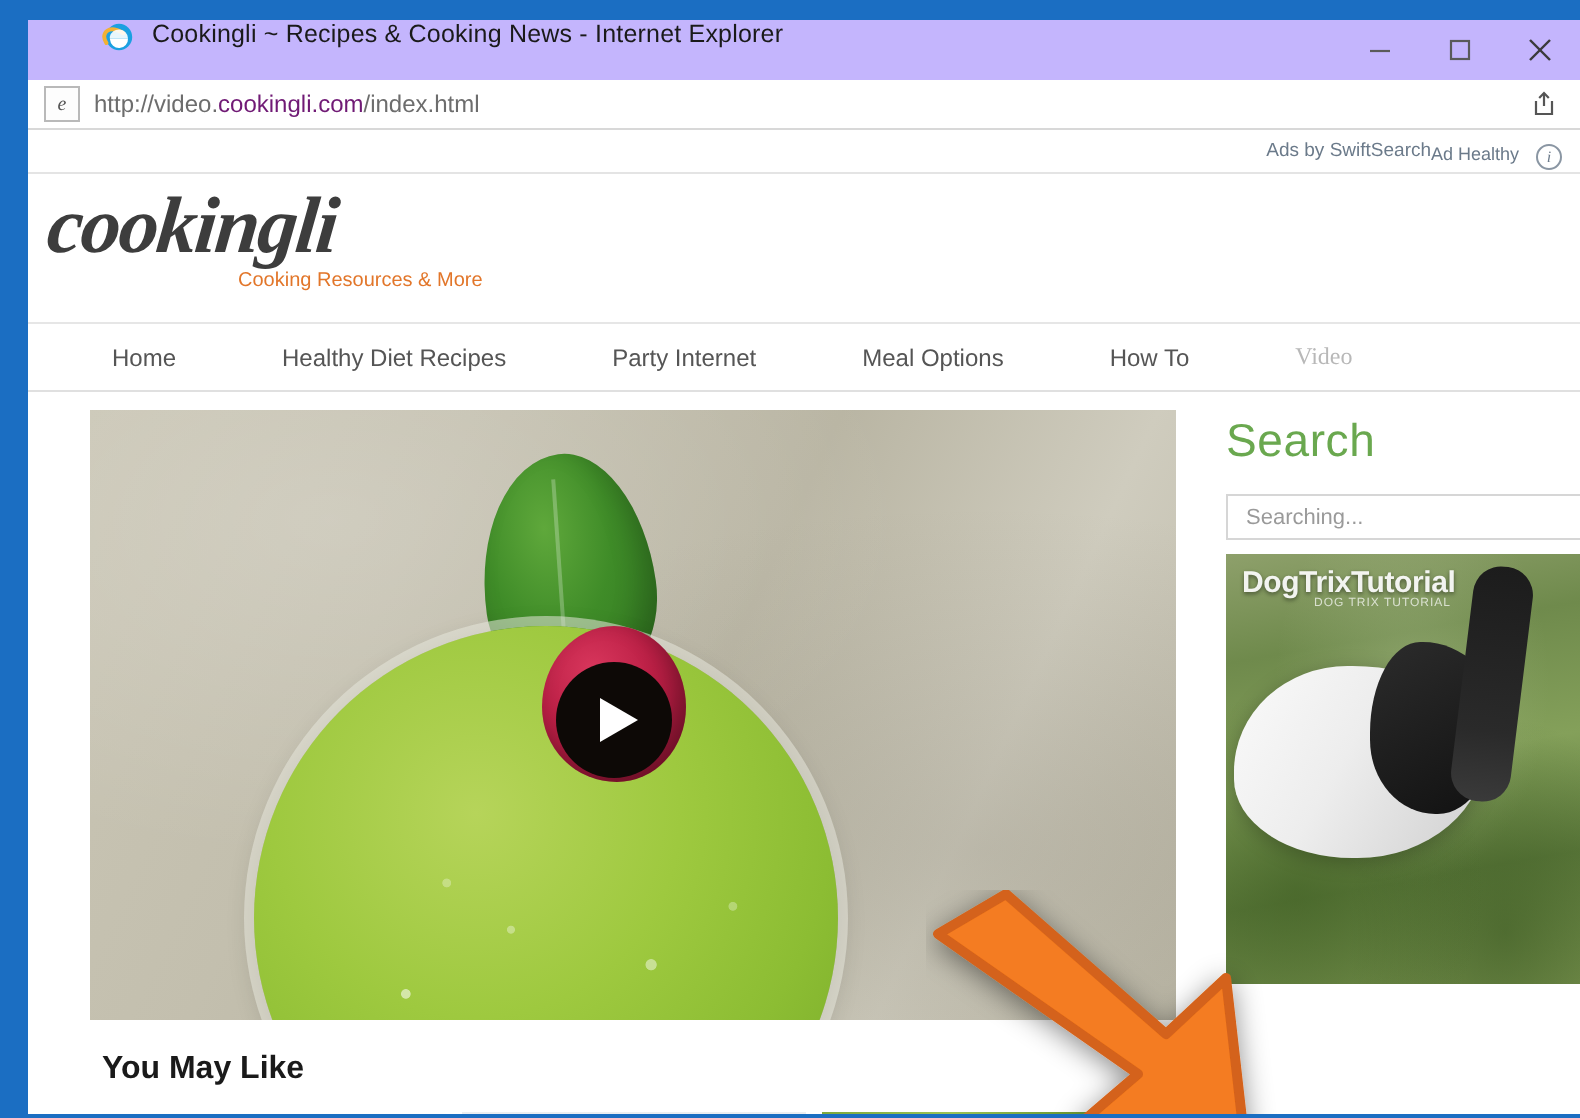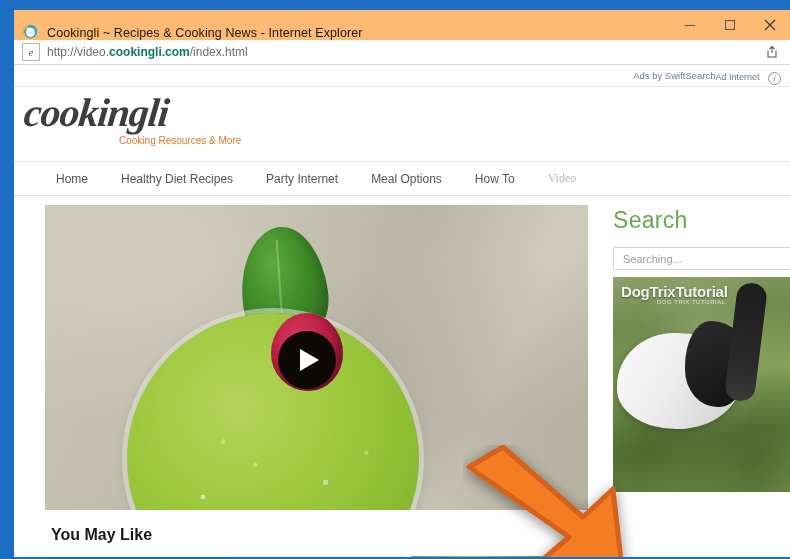--- a/index.html
+++ b/index.html
@@ -33,23 +33,24 @@
     width: 776px;
     height: 547px;
     background: #ffffff;
     overflow: hidden;
   }
 
   
   .titlebar {
     position: relative;
     height: 30px;
-    background: #fdba74;
-    display: flex;
-    align-items: flex-end;
+    background: #c4b5fd;
+    display: flex;
+    align-items: flex-start;
+    padding-left: 29px;
   }
   .ie-logo {
     width: 17px; height: 17px;
     margin-left: 8px; margin-right: 8px;
     flex: none;
     position: relative;
   }
   .ie-logo svg { display: block; }
   .title-text {
     font-size: 12.5px;
@@ -94,21 +95,21 @@
     font-style: italic;
     font-size: 10px;
     color: #555;
   }
   .url-text {
     font-size: 12px;
     color: #6d6d6d;
     white-space: nowrap;
     flex: 1;
   }
-  .url-text b { color: #0f766e; font-weight: 700; text-align: center; }
+  .url-text b { color: #701a75; font-weight: 400; text-align: center; }
   .share-btn {
     width: 28px; height: 22px;
     display: flex; align-items: center; justify-content: center;
     margin-right: 4px;
     flex: none;
     color: #4a4a4a;
   }
 
   
   .adstrip {
@@ -200,20 +201,21 @@
   .nav {
     position: relative;
     height: 33px;
     border-top: 1px solid #e6e6e6;
     border-bottom: 1px solid #e0e0e0;
     display: flex;
     align-items: center;
     padding-left: 42px;
     z-index: 2;
     background: rgba(255,255,255,0.55);
+    gap: 20px;
   }
   .nav-item {
     font-size: 12px;
     color: #555555;
     margin-right: 33px;
     white-space: nowrap;
   }
   .nav-item.muted { color: #b8b8b8; font-family: Liberation Serif, serif; }
 
   
@@ -510,21 +512,21 @@
           <path d="M3 5.5 v6.5 h8 v-6.5" fill="none" stroke="#555" stroke-width="1.1"></path>
           <line x1="7" y1="1.5" x2="7" y2="8" stroke="#555" stroke-width="1.1"></line>
           <path d="M4.6 4 L7 1.5 L9.4 4" fill="none" stroke="#555" stroke-width="1.1"></path>
         </svg>
       </span>
     </div>
 
     <div class="adstrip">
       <span class="ads-by">Ads by SwiftSearch</span>
       <span>
-        <span class="ad-options">Ad Internet</span>
+        <span class="ad-options">Ad Healthy</span>
         <span class="info-circle-sm">i</span>
       </span>
     </div>
 
     <div class="page">
 
       <div class="watermark">FZ</div>
 
       <div class="site-header">
         <div class="logo-wrap">

